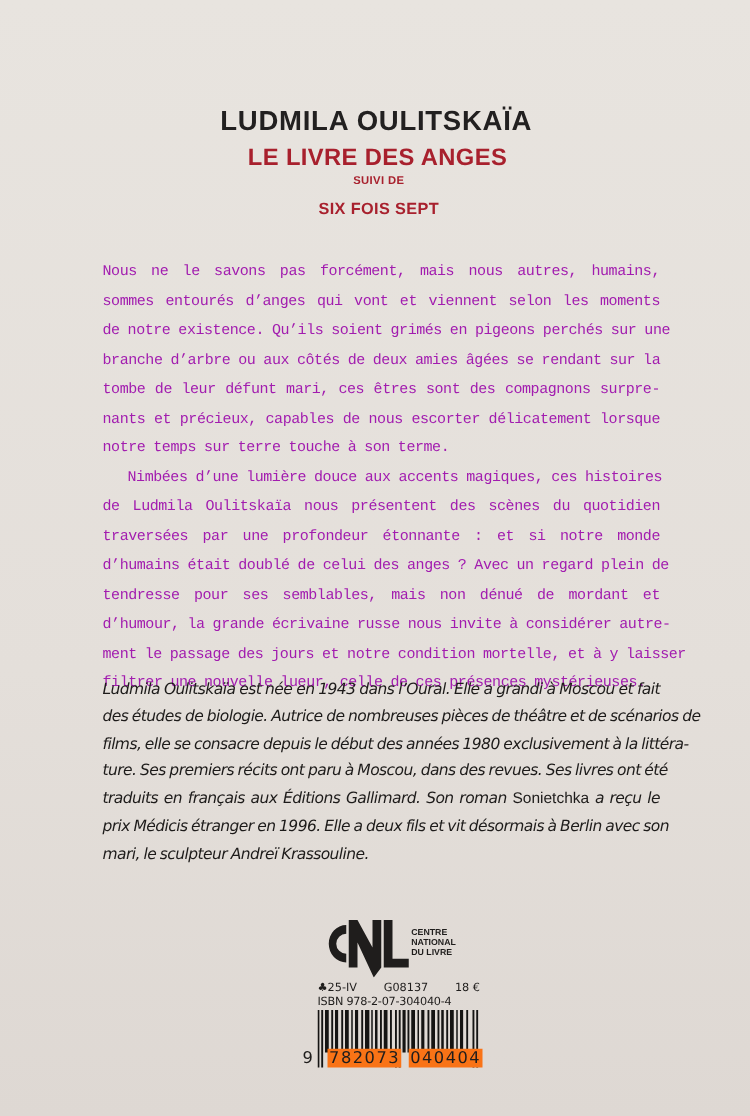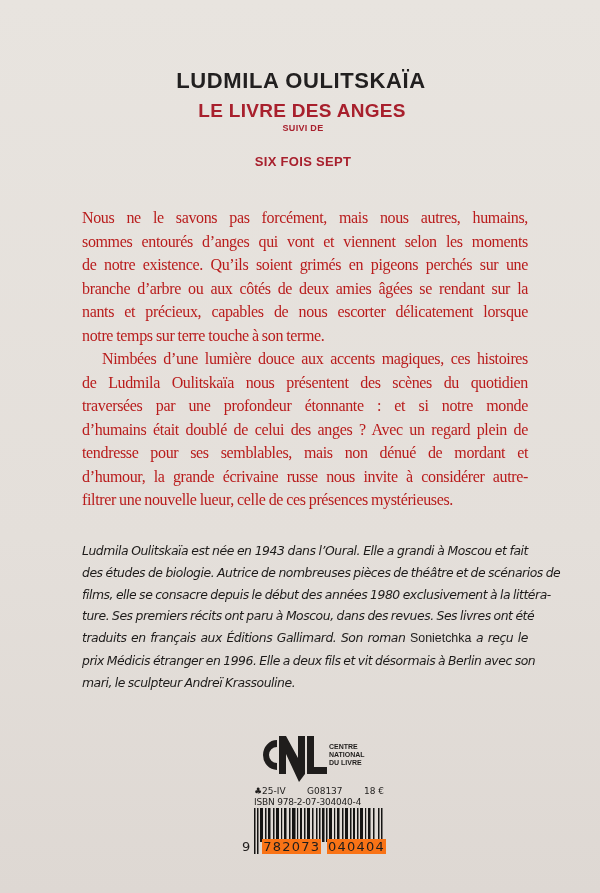--- a/index.html
+++ b/index.html
@@ -10,21 +10,21 @@
       width: 600px;
       height: 893px;
       background: #e5e0db;
       background-image: linear-gradient(180deg, #e8e4df 0%, #e4dfda 60%, #ded8d3 100%);
       position: relative;
       overflow: hidden;
       color: #1d1b1a;
     }
     .header {
       position: absolute;
-      top: 68px;
+      top: 84px;
       left: 0;
       width: 592px;
       text-align: center;
     }
     .author {
       font-family: "Liberation Sans", sans-serif;
       font-weight: bold;
       font-size: 22px;
       letter-spacing: 0.6px;
       color: #222020;
@@ -52,32 +52,32 @@
       margin-left: 14px;
       text-align: center;
     }
     .subtitle {
       font-family: "Liberation Sans", sans-serif;
       font-weight: bold;
       font-size: 13px;
       color: #a8202d;
       letter-spacing: 0.3px;
       line-height: 16px;
-      margin-top: 20px;
+      margin-top: 9px;
       margin-left: 14px;
     }
     .body {
       position: absolute;
       left: 82px;
       top: 206px;
       width: 446px;
-      font-family: Liberation Serif, serif;
-      font-size: 16px;
+      font-family: Liberation Mono, monospace;
+      font-size: 12px;
       line-height: 23.5px;
-      color: #b91c1c;
+      color: #a21caf;
       text-align: justify;
       letter-spacing: -0.35px;
       word-spacing: -0.5px;
     }
     .body p {
       margin: 0;
     }
     .line {
       display: block;
       text-align: justify;
@@ -175,30 +175,32 @@
   <div class="suivi">SUIVI DE</div>
   <div class="subtitle">SIX FOIS SEPT</div>
 </div>
 
 <div class="body">
   <p>
     <span class="line">Nous ne le savons pas forcément, mais nous autres, humains,</span>
     <span class="line">sommes entourés d’anges qui vont et viennent selon les moments</span>
     <span class="line">de notre existence. Qu’ils soient grimés en pigeons perchés sur une</span>
     <span class="line">branche d’arbre ou aux côtés de deux amies âgées se rendant sur la</span>
+    <span class="line">tombe de leur défunt mari, ces êtres sont des compagnons surpre-</span>
     <span class="line">nants et précieux, capables de nous escorter délicatement lorsque</span>
     <span class="line last">notre temps sur terre touche à son terme.</span>
   </p>
   <p>
     <span class="line" style="padding-left:20px;">Nimbées d’une lumière douce aux accents magiques, ces histoires</span>
     <span class="line">de Ludmila Oulitskaïa nous présentent des scènes du quotidien</span>
     <span class="line">traversées par une profondeur étonnante : et si notre monde</span>
     <span class="line">d’humains était doublé de celui des anges ? Avec un regard plein de</span>
     <span class="line">tendresse pour ses semblables, mais non dénué de mordant et</span>
     <span class="line">d’humour, la grande écrivaine russe nous invite à considérer autre-</span>
+    <span class="line">ment le passage des jours et notre condition mortelle, et à y laisser</span>
     <span class="line last">filtrer une nouvelle lueur, celle de ces présences mystérieuses.</span>
   </p>
 </div>
 
 <div class="bio">
   <span class="line">Ludmila Oulitskaïa est née en 1943 dans l’Oural. Elle a grandi à Moscou et fait</span>
   <span class="line">des études de biologie. Autrice de nombreuses pièces de théâtre et de scénarios de</span>
   <span class="line">films, elle se consacre depuis le début des années 1980 exclusivement à la littéra-</span>
   <span class="line">ture. Ses premiers récits ont paru à Moscou, dans des revues. Ses livres ont été</span>
   <span class="line"><span>traduits en français aux Éditions Gallimard. Son roman </span><span class="roman">Sonietchka</span><span> a reçu le</span></span>

